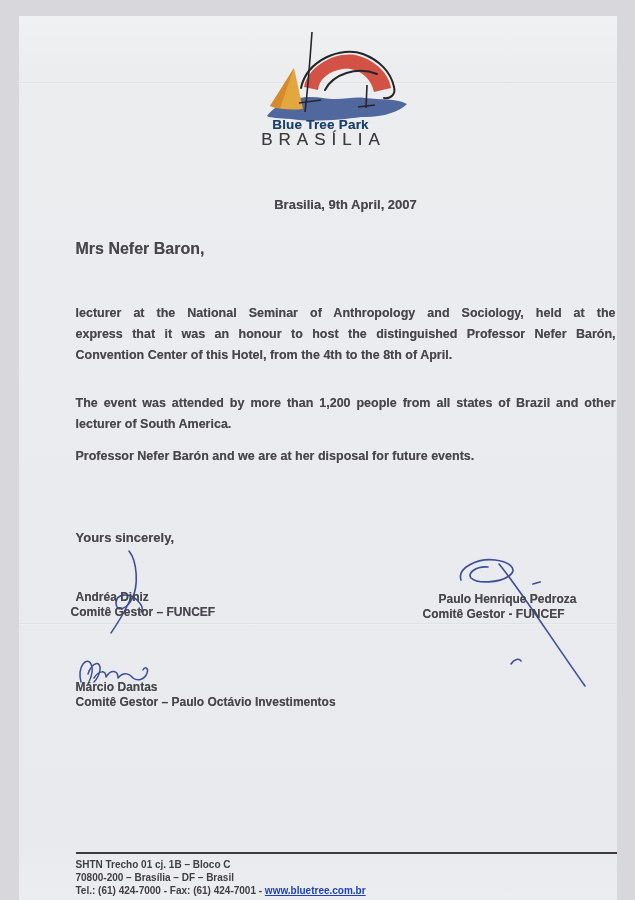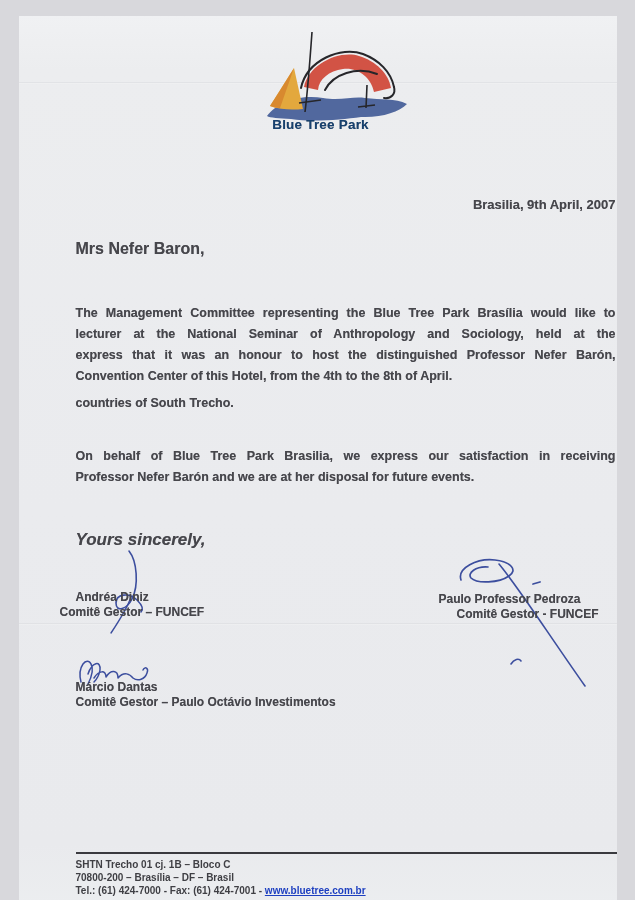--- a/index.html
+++ b/index.html
@@ -16,26 +16,26 @@
   .crease-line{background:linear-gradient(180deg,rgba(176,178,186,0.28),rgba(255,255,255,0.5));}
   .bottom-band{position:absolute;left:0;bottom:0;width:100%;height:15px;background:#f4f5f7;border-top:1px solid #e2e3e7;}
 
   
   .logo-art{position:absolute;left:242px;top:14px;}
   .logo-text{position:absolute;left:212px;width:180px;text-align:center;}
   .brand{top:101px;font-size:13.5px;font-weight:bold;color:#16406e;letter-spacing:0.2px;}
   .city{top:114px;font-size:17px;font-weight:normal;color:#3b3b3e;letter-spacing:6px;text-indent:6px;}
 
   .txt{position:absolute;left:57px;width:540px;font-weight:bold;}
-  .date{top:181px;text-align:right;font-size:13px;}
+  .date{top:181px;text-align:center;font-size:13px;}
   .salutation{top:224px;font-size:16px;}
   .para{font-size:12.5px;}
   .jline{height:21px;line-height:21px;text-align:justify;text-align-last:justify;}
   .jline.last{text-align-last:left;}
-  .closing{top:514px;font-size:17px;font-style:italic;}
+  .closing{top:514px;font-size:13px;}
 
   .sig-name{position:absolute;font-size:12px;font-weight:bold;line-height:15px;}
   .sig-stroke{position:absolute;pointer-events:none;}
   .pen{stroke:#3c4e9e;fill:none;stroke-linecap:round;stroke-linejoin:round;}
 
   .footer-rule{position:absolute;left:57px;top:836px;width:545px;height:2px;background:#3a3a3f;}
   .footer{position:absolute;left:57px;top:842px;font-size:10px;font-weight:bold;line-height:13px;color:#3f3f44;}
   .footer a{color:#1d3fc0;text-decoration:underline;font-weight:bold;}
 
   .soft{text-shadow:0 0 0.5px rgba(70,70,80,0.55);}
@@ -62,58 +62,58 @@
 
     <path class="inkline" d="M 40,58 C 46,30 80,16 102,24 C 118,30 130,42 133,57" stroke="#26262a" stroke-width="2" fill="none" stroke-linecap="round"></path>
     <path d="M 133,57 C 135,64 130,69 123,68" stroke="#26262a" stroke-width="2" fill="none" stroke-linecap="round"></path>
     <path d="M 64,60 C 72,44 96,36 116,44" stroke="#26262a" stroke-width="2" fill="none" stroke-linecap="round"></path>
 
     <path d="M 51,2 C 49,30 47,58 44,82" stroke="#26262a" stroke-width="1.6" fill="none"></path>
     <path d="M 38,73 L 60,70" stroke="#26262a" stroke-width="1.6" fill="none"></path>
     <path d="M 106,55 L 105,78 M 97,77 L 114,75" stroke="#26262a" stroke-width="1.6" fill="none"></path>
   </svg>
   <div class="logo-text brand soft">Blue Tree Park</div>
+  <div class="logo-text city soft">BRASÍLIA</div>
 
   <div class="txt date soft">Brasilia, 9th April, 2007</div>
 
   <div class="txt salutation soft">Mrs Nefer Baron,</div>
 
   <div class="txt para soft" style="top:287px">
-    <div class="jline">The Management Committee representing the Blue Tree Park Brasília would like to</div>
     <div class="jline">lecturer at the National Seminar of Anthropology and Sociology, held at the</div>
     <div class="jline">express that it was an honour to host the distinguished Professor Nefer Barón,</div>
     <div class="jline last">Convention Center of this Hotel, from the 4th to the 8th of April.</div>
   </div>
 
   <div class="txt para soft" style="top:377px">
-    <div class="jline last">countries of South Trecho.</div>
+    <div class="jline">The event was attended by more than 1,200 people from all states of Brazil and other</div>
+    <div class="jline last">lecturer of South America.</div>
   </div>
 
   <div class="txt para soft" style="top:430px">
-    <div class="jline">On behalf of Blue Tree Park Brasilia, we express our satisfaction in receiving</div>
     <div class="jline last">Professor Nefer Barón and we are at her disposal for future events.</div>
   </div>
 
   <div class="txt closing soft">Yours sincerely,</div>
 
   <svg class="sig-stroke" style="left:82px;top:531px" width="62" height="88" viewBox="0 0 62 88">
     <path class="pen" stroke-width="1.6" d="M 28,4 C 36,14 38,38 31,52 C 26,62 15,66 15,56 C 15,47 28,45 36,53 C 41,58 43,62 40,65"></path>
     <path class="pen" stroke-width="1.4" d="M 30,50 C 26,62 18,74 10,86"></path>
   </svg>
   <div class="sig-name soft" style="left:57px;top:574px">Andréa Diniz</div>
-  <div class="sig-name soft" style="left:41px;top:589px">Comitê Gestor – FUNCEF</div>
+  <div class="sig-name soft" style="left:52px;top:589px">Comitê Gestor – FUNCEF</div>
 
   <svg class="sig-stroke" style="left:428px;top:538px" width="160" height="140" viewBox="0 0 160 140">
     <path class="pen" stroke-width="1.7" d="M 14,26 C 10,14 30,4 48,6 C 64,8 71,16 62,22 C 52,29 30,30 24,24 C 20,19 29,12 41,13"></path>
     <path class="pen" stroke-width="1.6" d="M 52,10 C 72,34 100,78 138,132"></path>
     <path class="pen" stroke-width="1.8" d="M 86,30 L 93,28"></path>
     <path class="pen" stroke-width="1.6" d="M 64,110 C 67,105 72,104 74,107"></path>
   </svg>
-  <div class="sig-name soft" style="left:420px;top:576px">Paulo Professor Pedroza</div>
-  <div class="sig-name soft" style="left:438px;top:591px">Comitê Gestor - FUNCEF</div>
+  <div class="sig-name soft" style="left:420px;top:576px">Paulo Henrique Pedroza</div>
+  <div class="sig-name soft" style="left:404px;top:591px">Comitê Gestor - FUNCEF</div>
 
   <svg class="sig-stroke" style="left:56px;top:636px" width="90" height="38" viewBox="0 0 90 38">
     <path class="pen" stroke-width="1.5" d="M 6,30 C 2,14 12,4 16,12 C 19,17 16,26 13,32 M 13,22 C 17,10 26,8 25,18 C 24,24 21,28 19,30
              M 19,26 C 24,18 31,18 31,25 C 36,17 43,18 43,26 C 49,19 55,22 58,26 C 63,30 70,27 72,21 C 74,16 70,14 68,18"></path>
   </svg>
   <div class="sig-name soft" style="left:57px;top:664px">Márcio Dantas</div>
   <div class="sig-name soft" style="left:57px;top:679px">Comitê Gestor – Paulo Octávio Investimentos</div>
 
   <div class="footer-rule"></div>
   <div class="footer">

